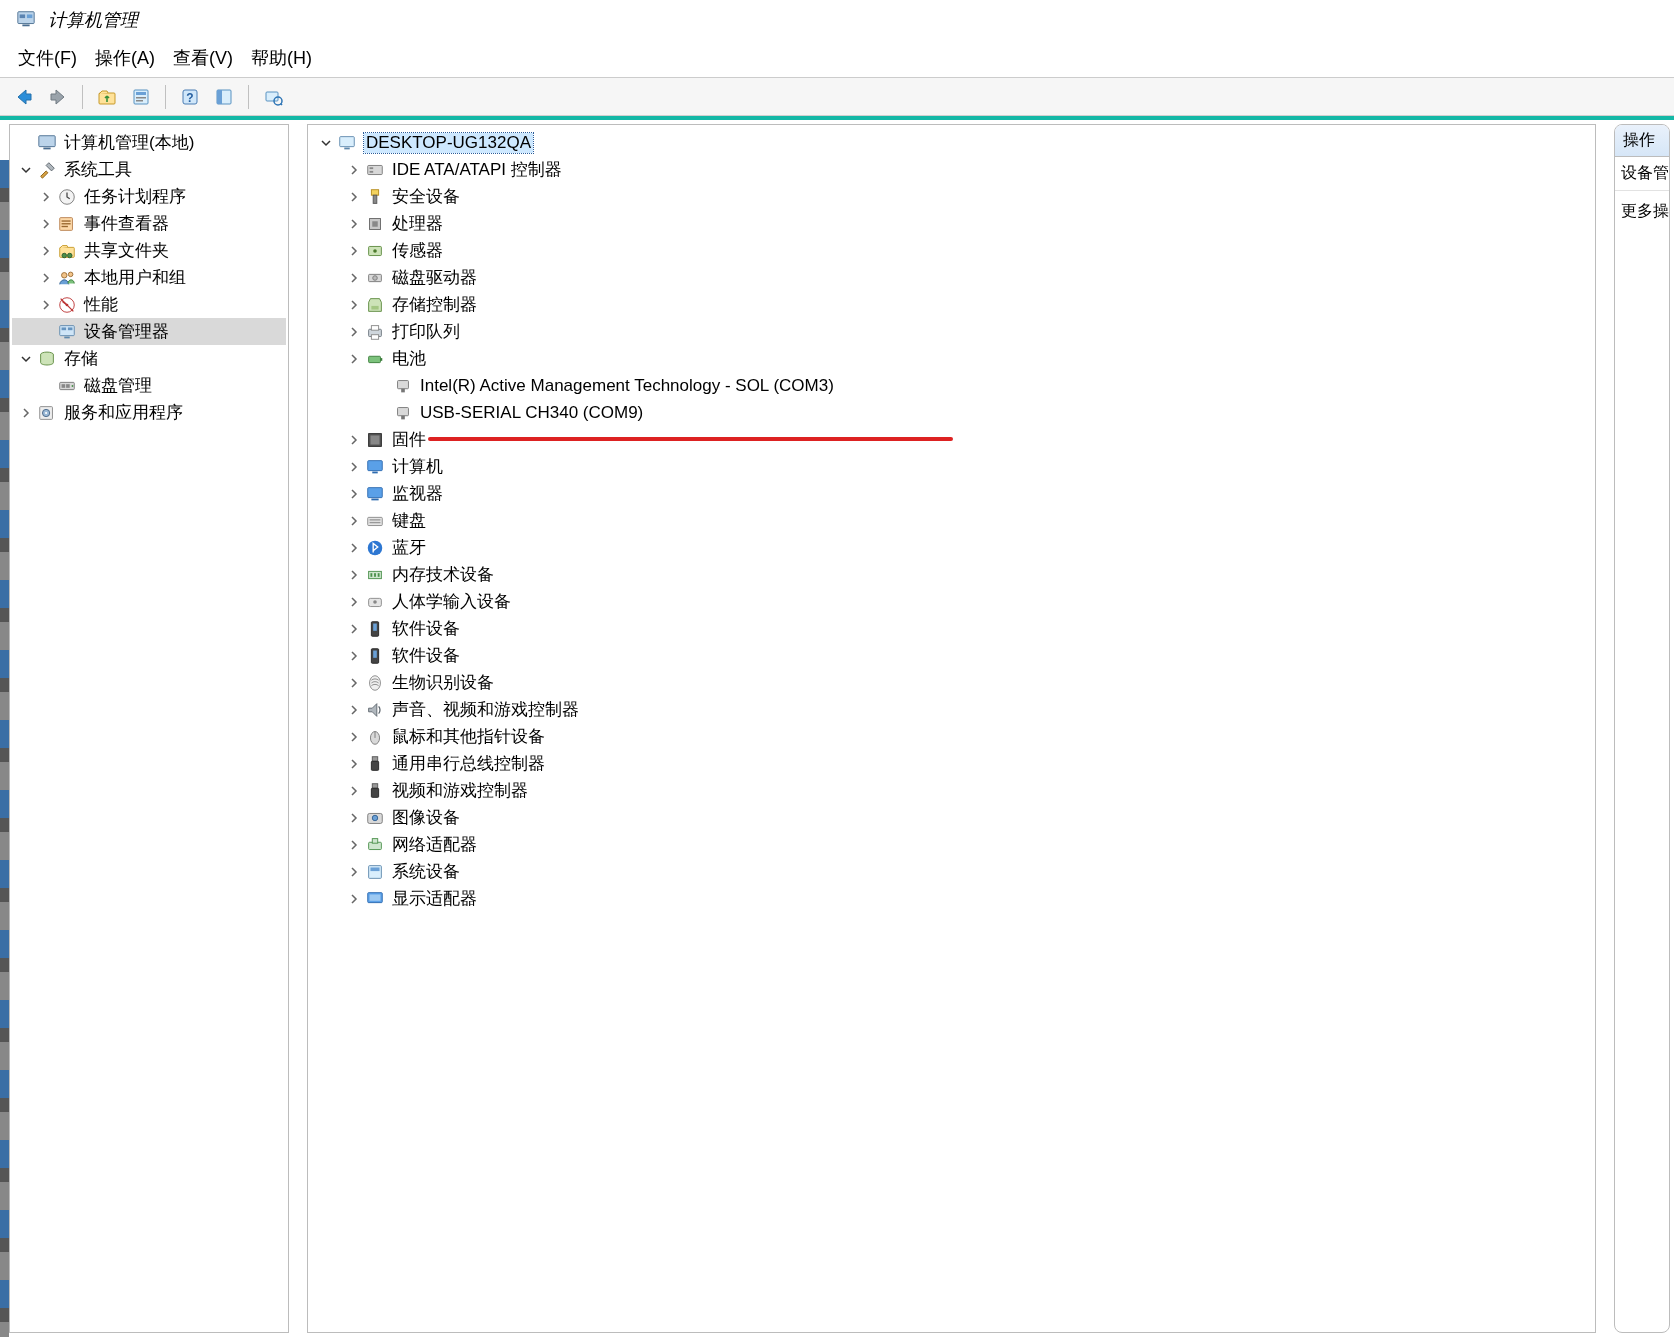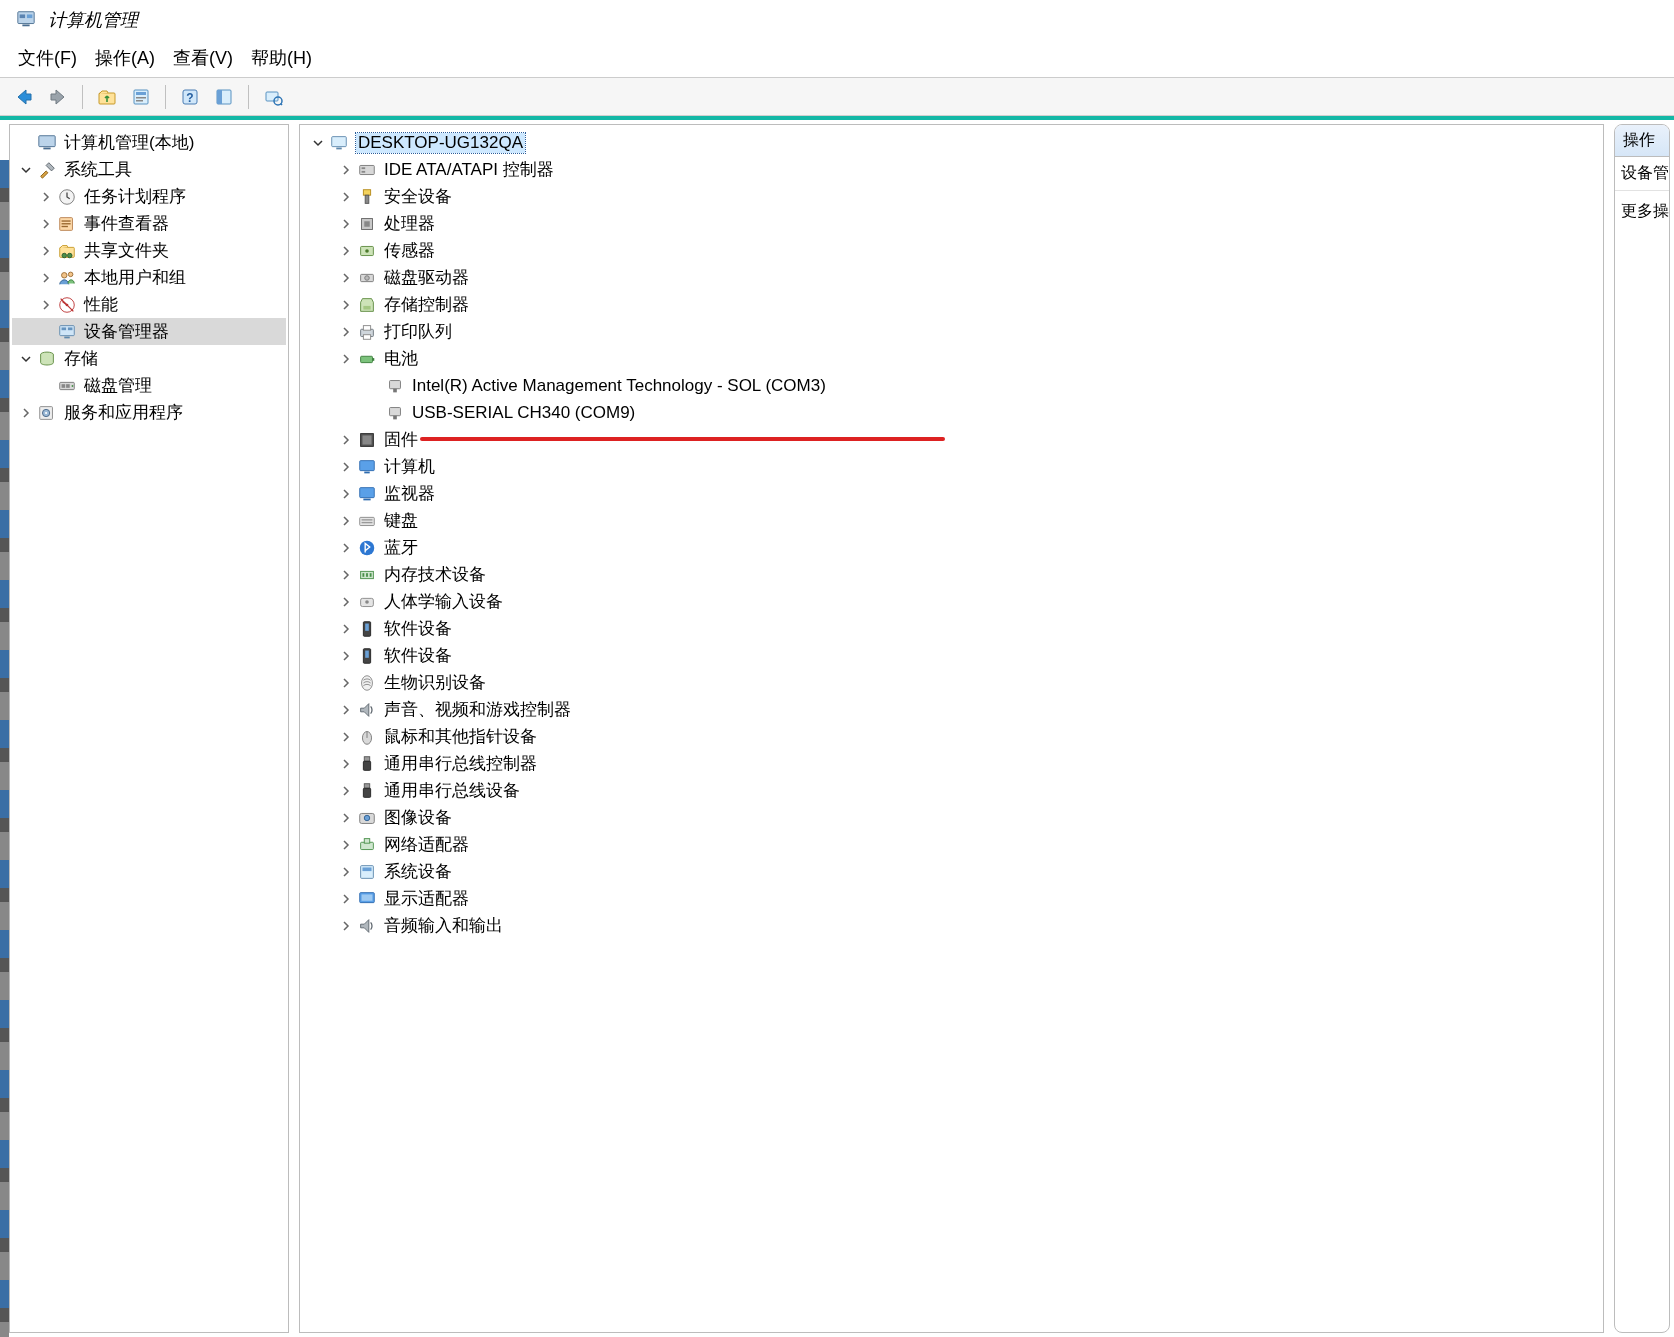--- a/index.html
+++ b/index.html
@@ -70,21 +70,21 @@
     display: flex;
     height: calc(100% - 40px - 38px - 38px);
     border-top: 4px solid #14b8a6;
   }
   .panel {
     border: 1px solid #bcbcbc;
     background: #fff;
     overflow: hidden;
   }
   .left-panel { width: 280px; margin: 4px 2px 4px 9px; }
-  .center-panel { flex: 1; margin: 4px 8px; position: relative; }
+  .center-panel { flex: 1; margin: 4px 16px; position: relative; }
   .right-panel { width: 56px; margin: 4px 4px 4px 2px; display: flex; flex-direction: column; border-radius: 8px; }
   .right-header {
     background: linear-gradient(#e9f1fb, #d6e6f7);
     border-bottom: 1px solid #bcbcbc;
     padding: 5px 8px;
     font-size: 16px;
   }
   .right-sub {
     padding: 6px 6px;
     font-size: 16px;
@@ -751,21 +751,21 @@
               <svg width="12" height="12" viewBox="0 0 12 12">
                 <path d="M4 2l4 4-4 4" fill="none" stroke="#666" stroke-width="1.5"></path>
               </svg>
             </span>
             <span class="node-icon">
               <svg viewBox="0 0 22 22" class="ico-box">
                 <rect x="8" y="3" width="6" height="5" fill="#999" stroke="#555"></rect>
                 <rect x="7" y="8" width="8" height="10" rx="1" fill="#444" stroke="#222"></rect>
               </svg>
             </span>
-            <span class="node-label">通用串行总线设备</span>
+            <span class="node-label">视频和游戏控制器</span>
           </div>
           <div class="tree-row">
             <span class="indent" style="width:34px"></span>
             <span class="arrow">
               <svg width="12" height="12" viewBox="0 0 12 12">
                 <path d="M4 2l4 4-4 4" fill="none" stroke="#666" stroke-width="1.5"></path>
               </svg>
             </span>
             <span class="node-icon">
               <svg viewBox="0 0 22 22" class="ico-box">
@@ -812,35 +812,20 @@
                 <path d="M4 2l4 4-4 4" fill="none" stroke="#666" stroke-width="1.5"></path>
               </svg>
             </span>
             <span class="node-icon">
               <svg viewBox="0 0 22 22" class="ico-box">
                 <rect x="3" y="4" width="16" height="11" rx="1" fill="#5aa0e8" stroke="#2e6baf"></rect>
                 <rect x="5" y="6" width="12" height="7" fill="#9dc9f2"></rect>
               </svg>
             </span>
             <span class="node-label">显示适配器</span>
-          </div>
-          <div class="tree-row">
-            <span class="indent" style="width:34px"></span>
-            <span class="arrow">
-              <svg width="12" height="12" viewBox="0 0 12 12">
-                <path d="M4 2l4 4-4 4" fill="none" stroke="#666" stroke-width="1.5"></path>
-              </svg>
-            </span>
-            <span class="node-icon">
-              <svg viewBox="0 0 22 22" class="ico-box">
-                <path d="M4 9h4l5-5v14l-5-5H4z" fill="#b0b7bd" stroke="#5c646c"></path>
-                <path d="M15 7c2 2 2 6 0 8" fill="none" stroke="#5c646c" stroke-width="1.4"></path>
-              </svg>
-            </span>
-            <span class="node-label">音频输入和输出</span>
           </div>
         </div>
 
     </div>
 
     <div class="highlight-underline" style="left:120px; top:312px; width:525px;"></div>
   </div>
 
   <div class="panel right-panel">
     <div class="right-header">操作</div>

